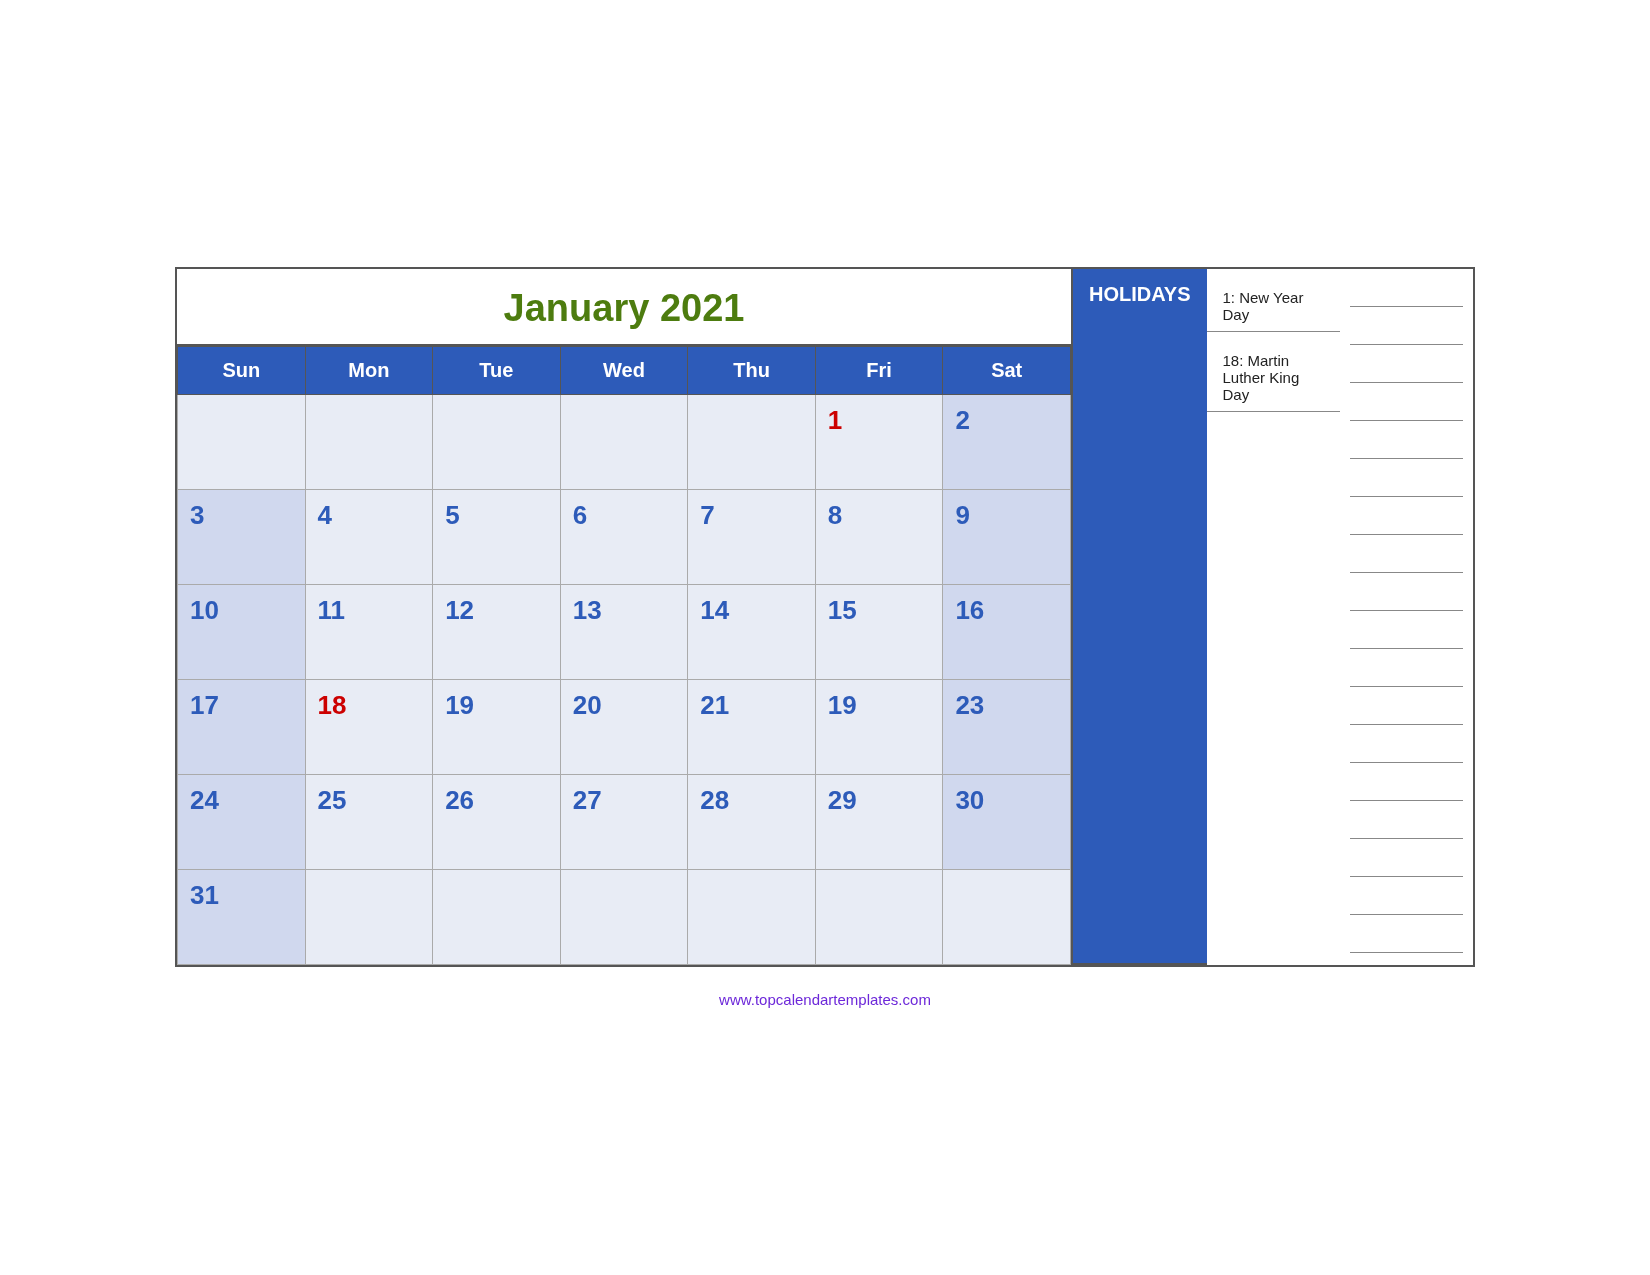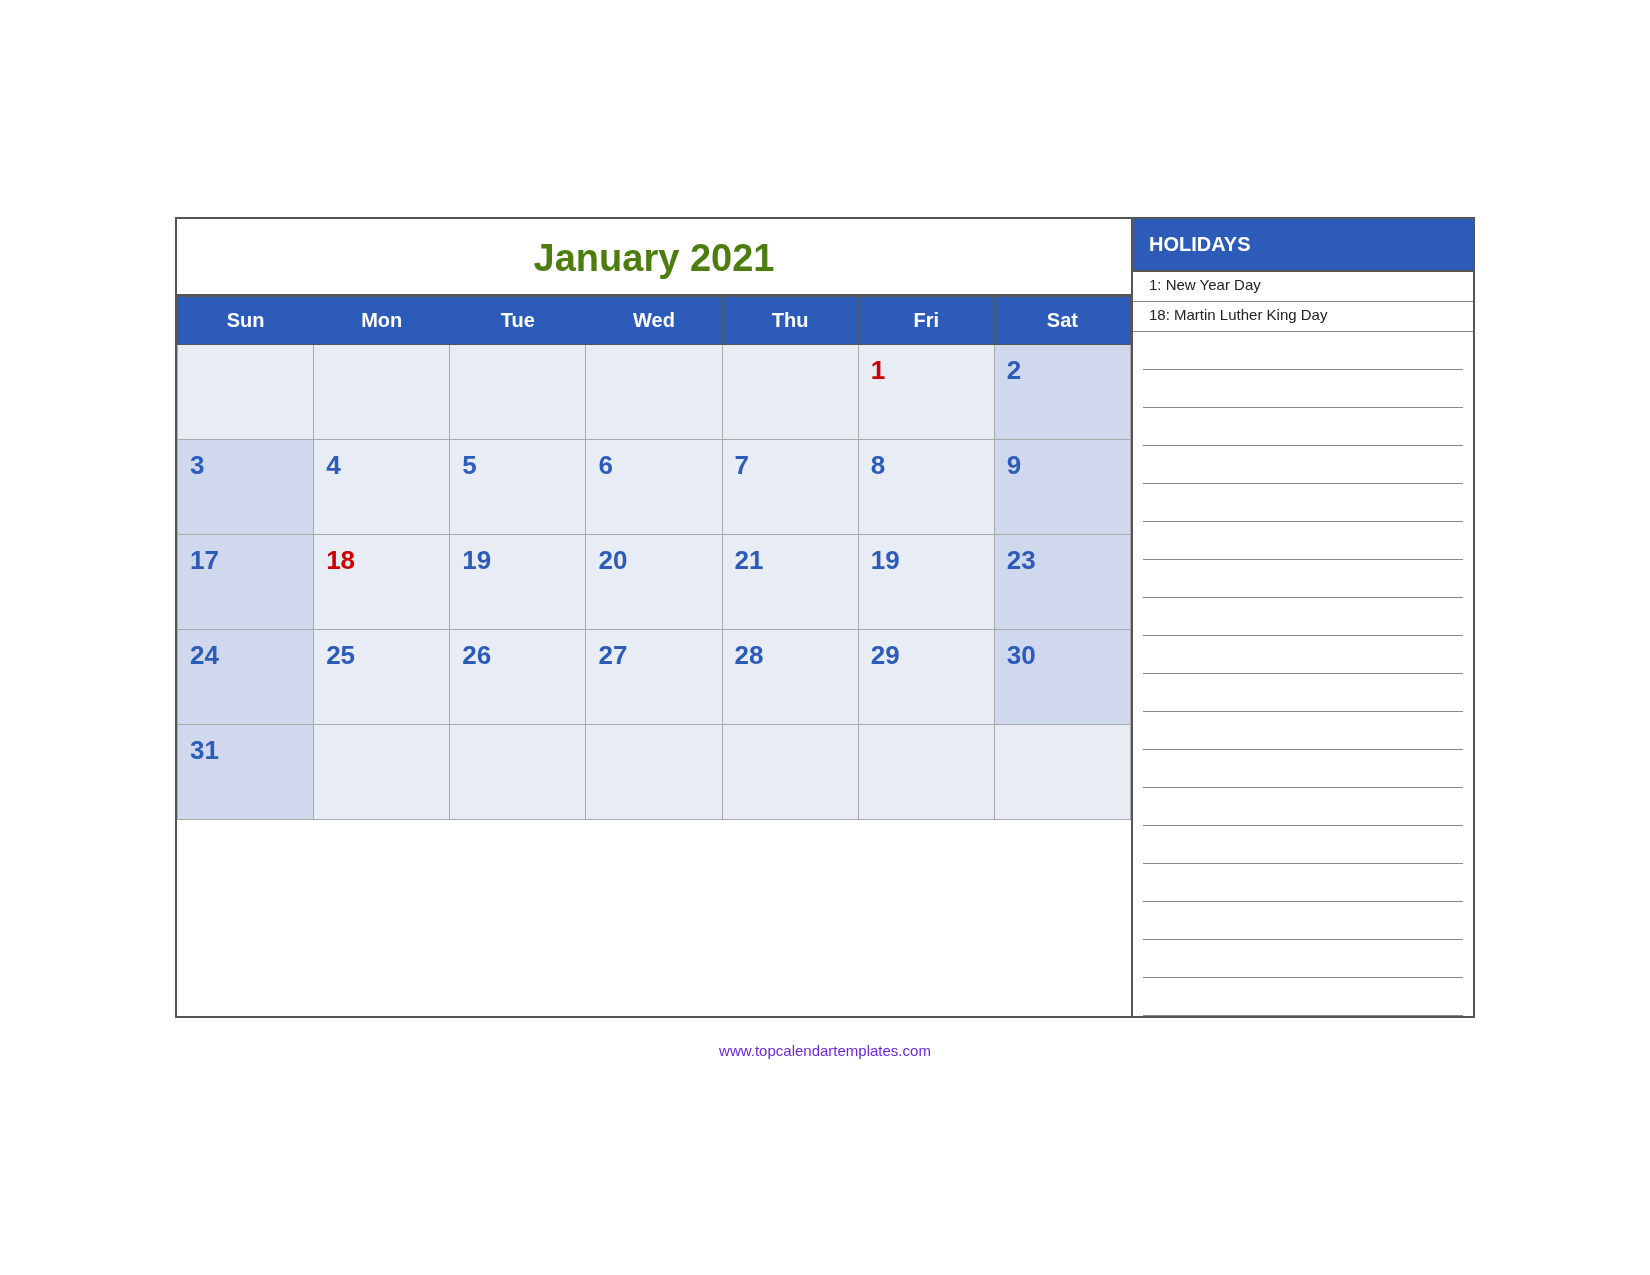--- a/index.html
+++ b/index.html
@@ -84,43 +84,43 @@
     .calendar-grid tbody tr td.sat-day {
       background-color: #d0d8ee;
     }
 
     .calendar-grid tbody tr td.sun-day {
       background-color: #d0d8ee;
     }
 
     
     .holidays-section {
-      width: 340px;
-      display: flex;
-      flex-direction: column;
+      width: 400px;
+      display: flex;
+      flex-direction: row;
     }
 
     .holidays-header {
       background-color: #2d5bb9;
       color: #ffffff;
       font-size: 20px;
       font-weight: bold;
       padding: 14px 16px;
       border-bottom: 2px solid #555;
     }
 
     .holidays-list {
       padding: 0;
       flex: 1;
     }
 
     .holiday-item {
       font-size: 15px;
       color: #222;
-      padding: 4px 16px 8px 16px;
+      padding: 20px 16px 8px 16px;
       border-bottom: 1px solid #888;
     }
 
     .notes-lines {
       flex: 1;
     }
 
     .note-line {
       border-bottom: 1px solid #888;
       height: 38px;
@@ -170,20 +170,29 @@
             <tr>
               <td class="sun-day">3</td>
               <td>4</td>
               <td>5</td>
               <td>6</td>
               <td>7</td>
               <td>8</td>
               <td class="sat-day">9</td>
             </tr>
             <tr>
+              <td class="sun-day">10</td>
+              <td>11</td>
+              <td>12</td>
+              <td>13</td>
+              <td>14</td>
+              <td>15</td>
+              <td class="sat-day">16</td>
+            </tr>
+            <tr>
               <td class="sun-day">17</td>
               <td class="red-day">18</td>
               <td>19</td>
               <td>20</td>
               <td>21</td>
               <td>19</td>
               <td class="sat-day">23</td>
             </tr>
             <tr>
               <td class="sun-day">24</td>

